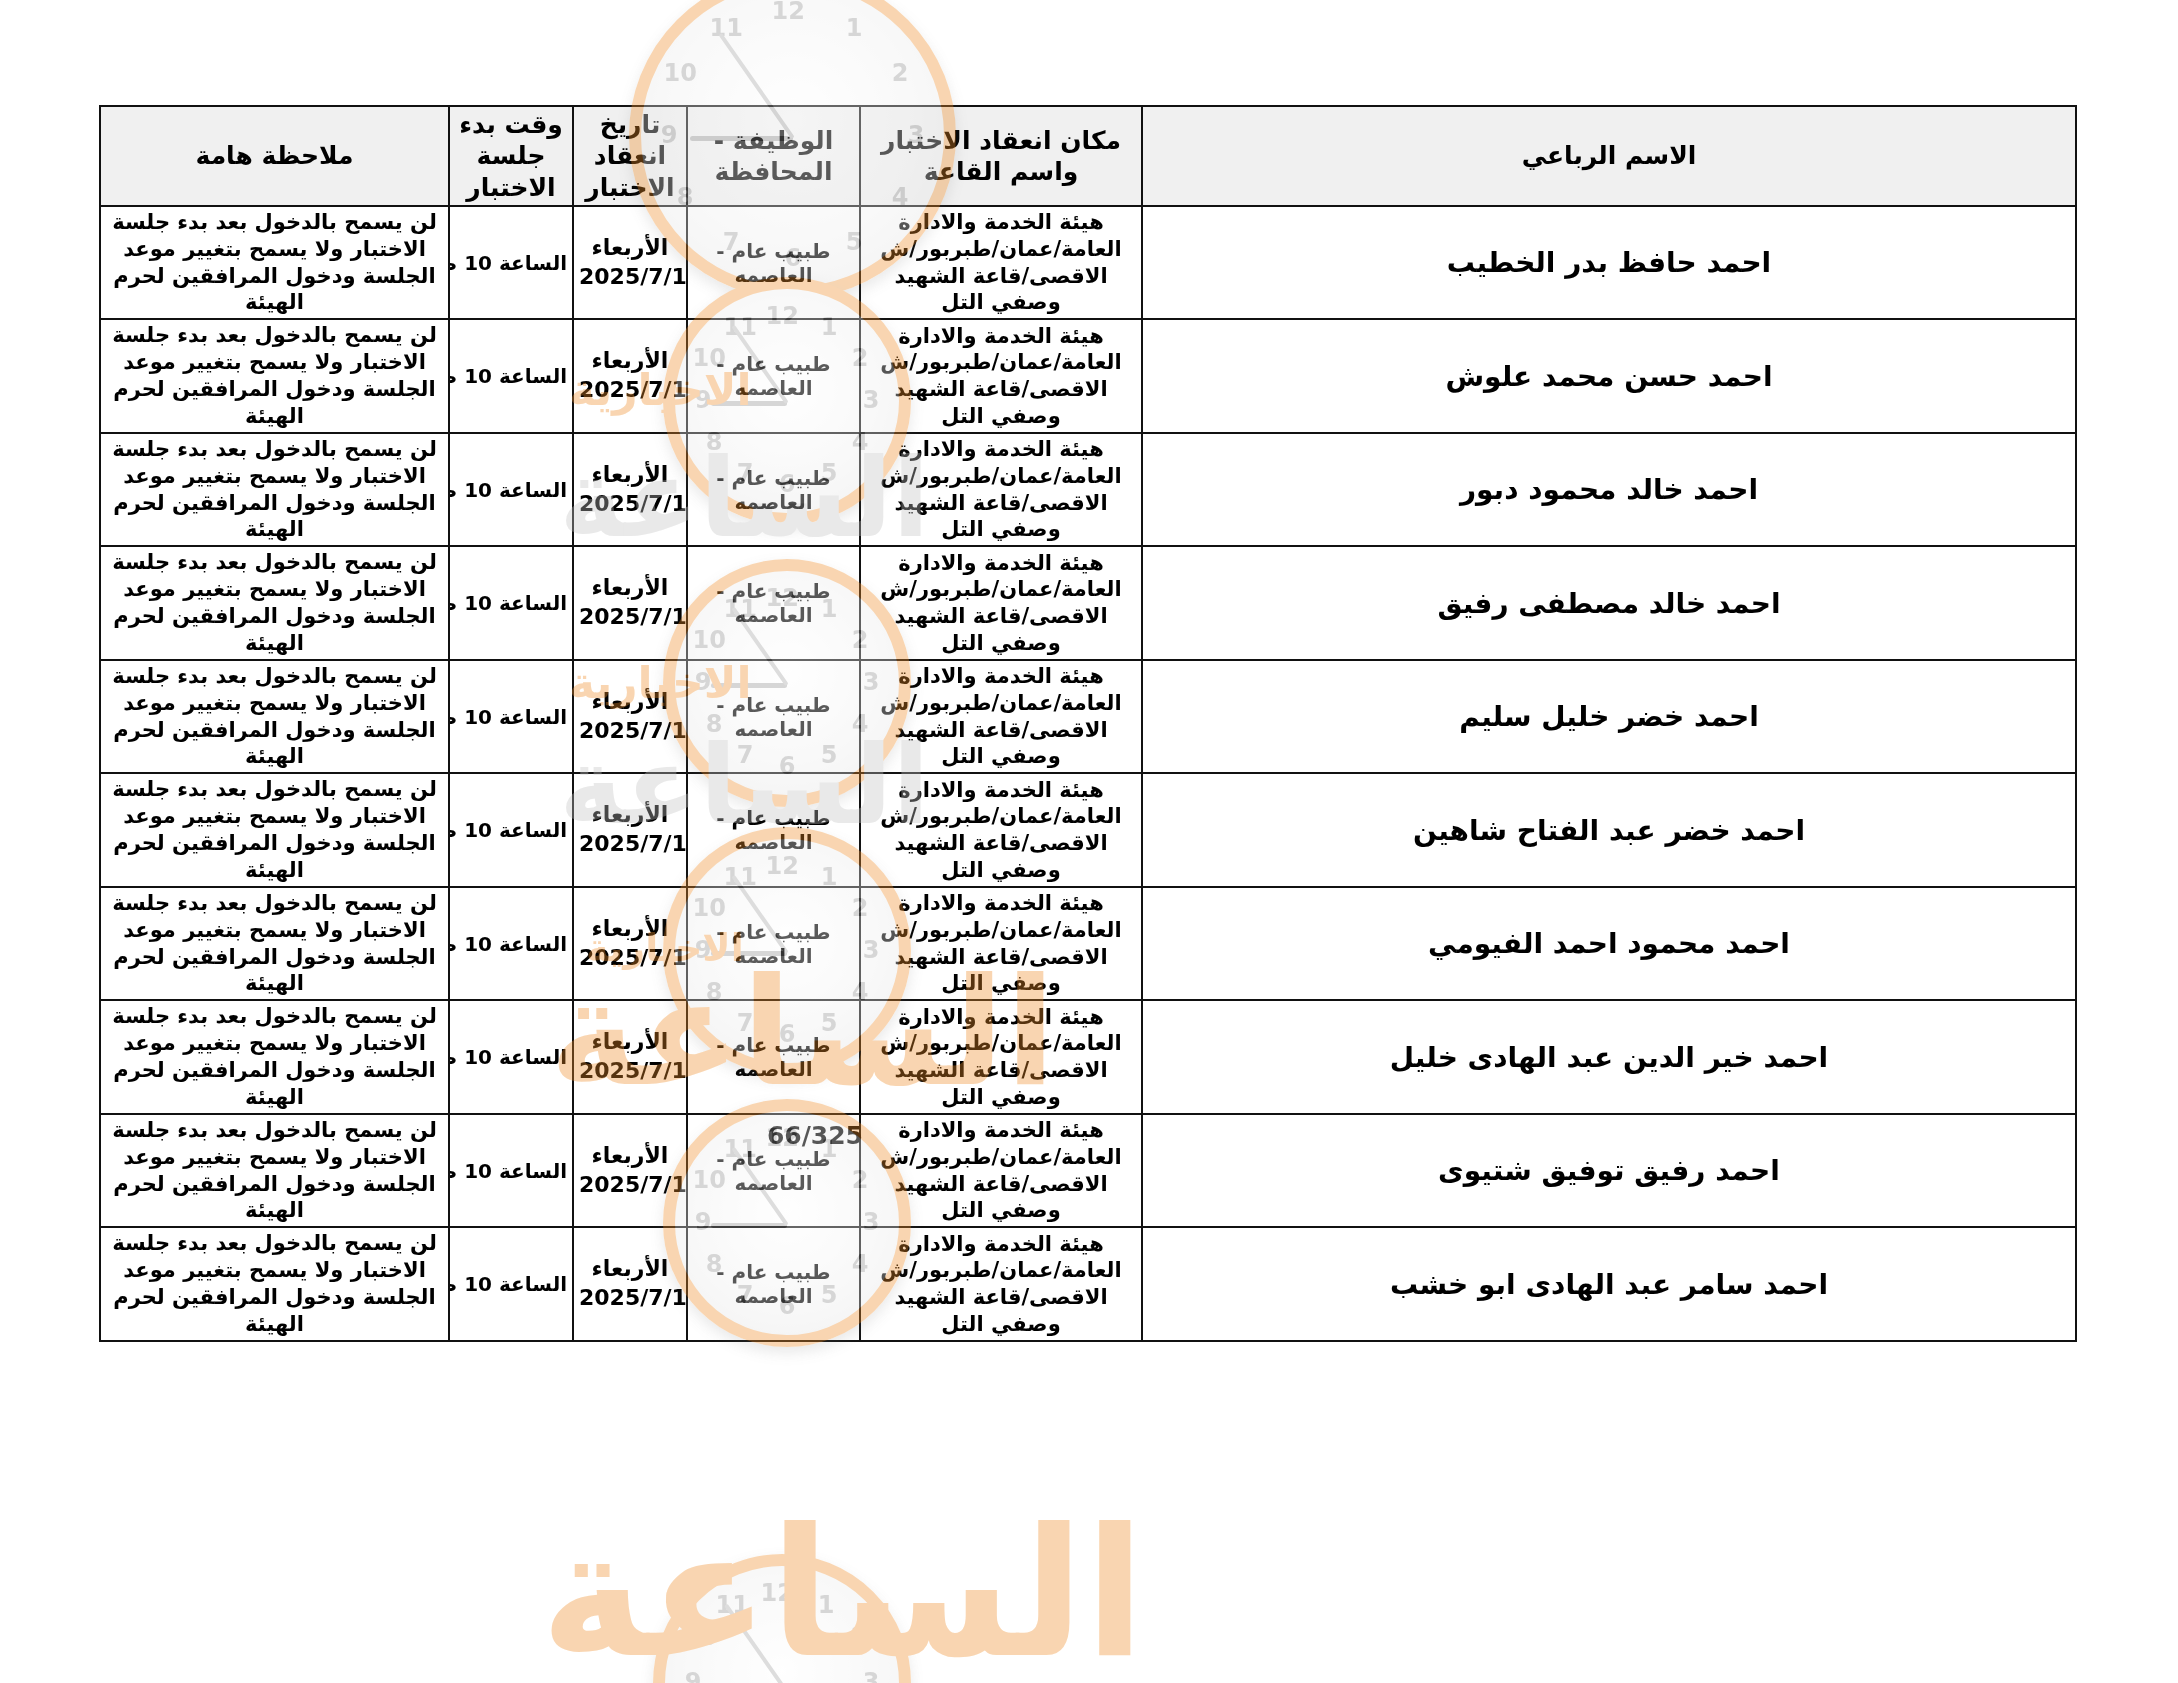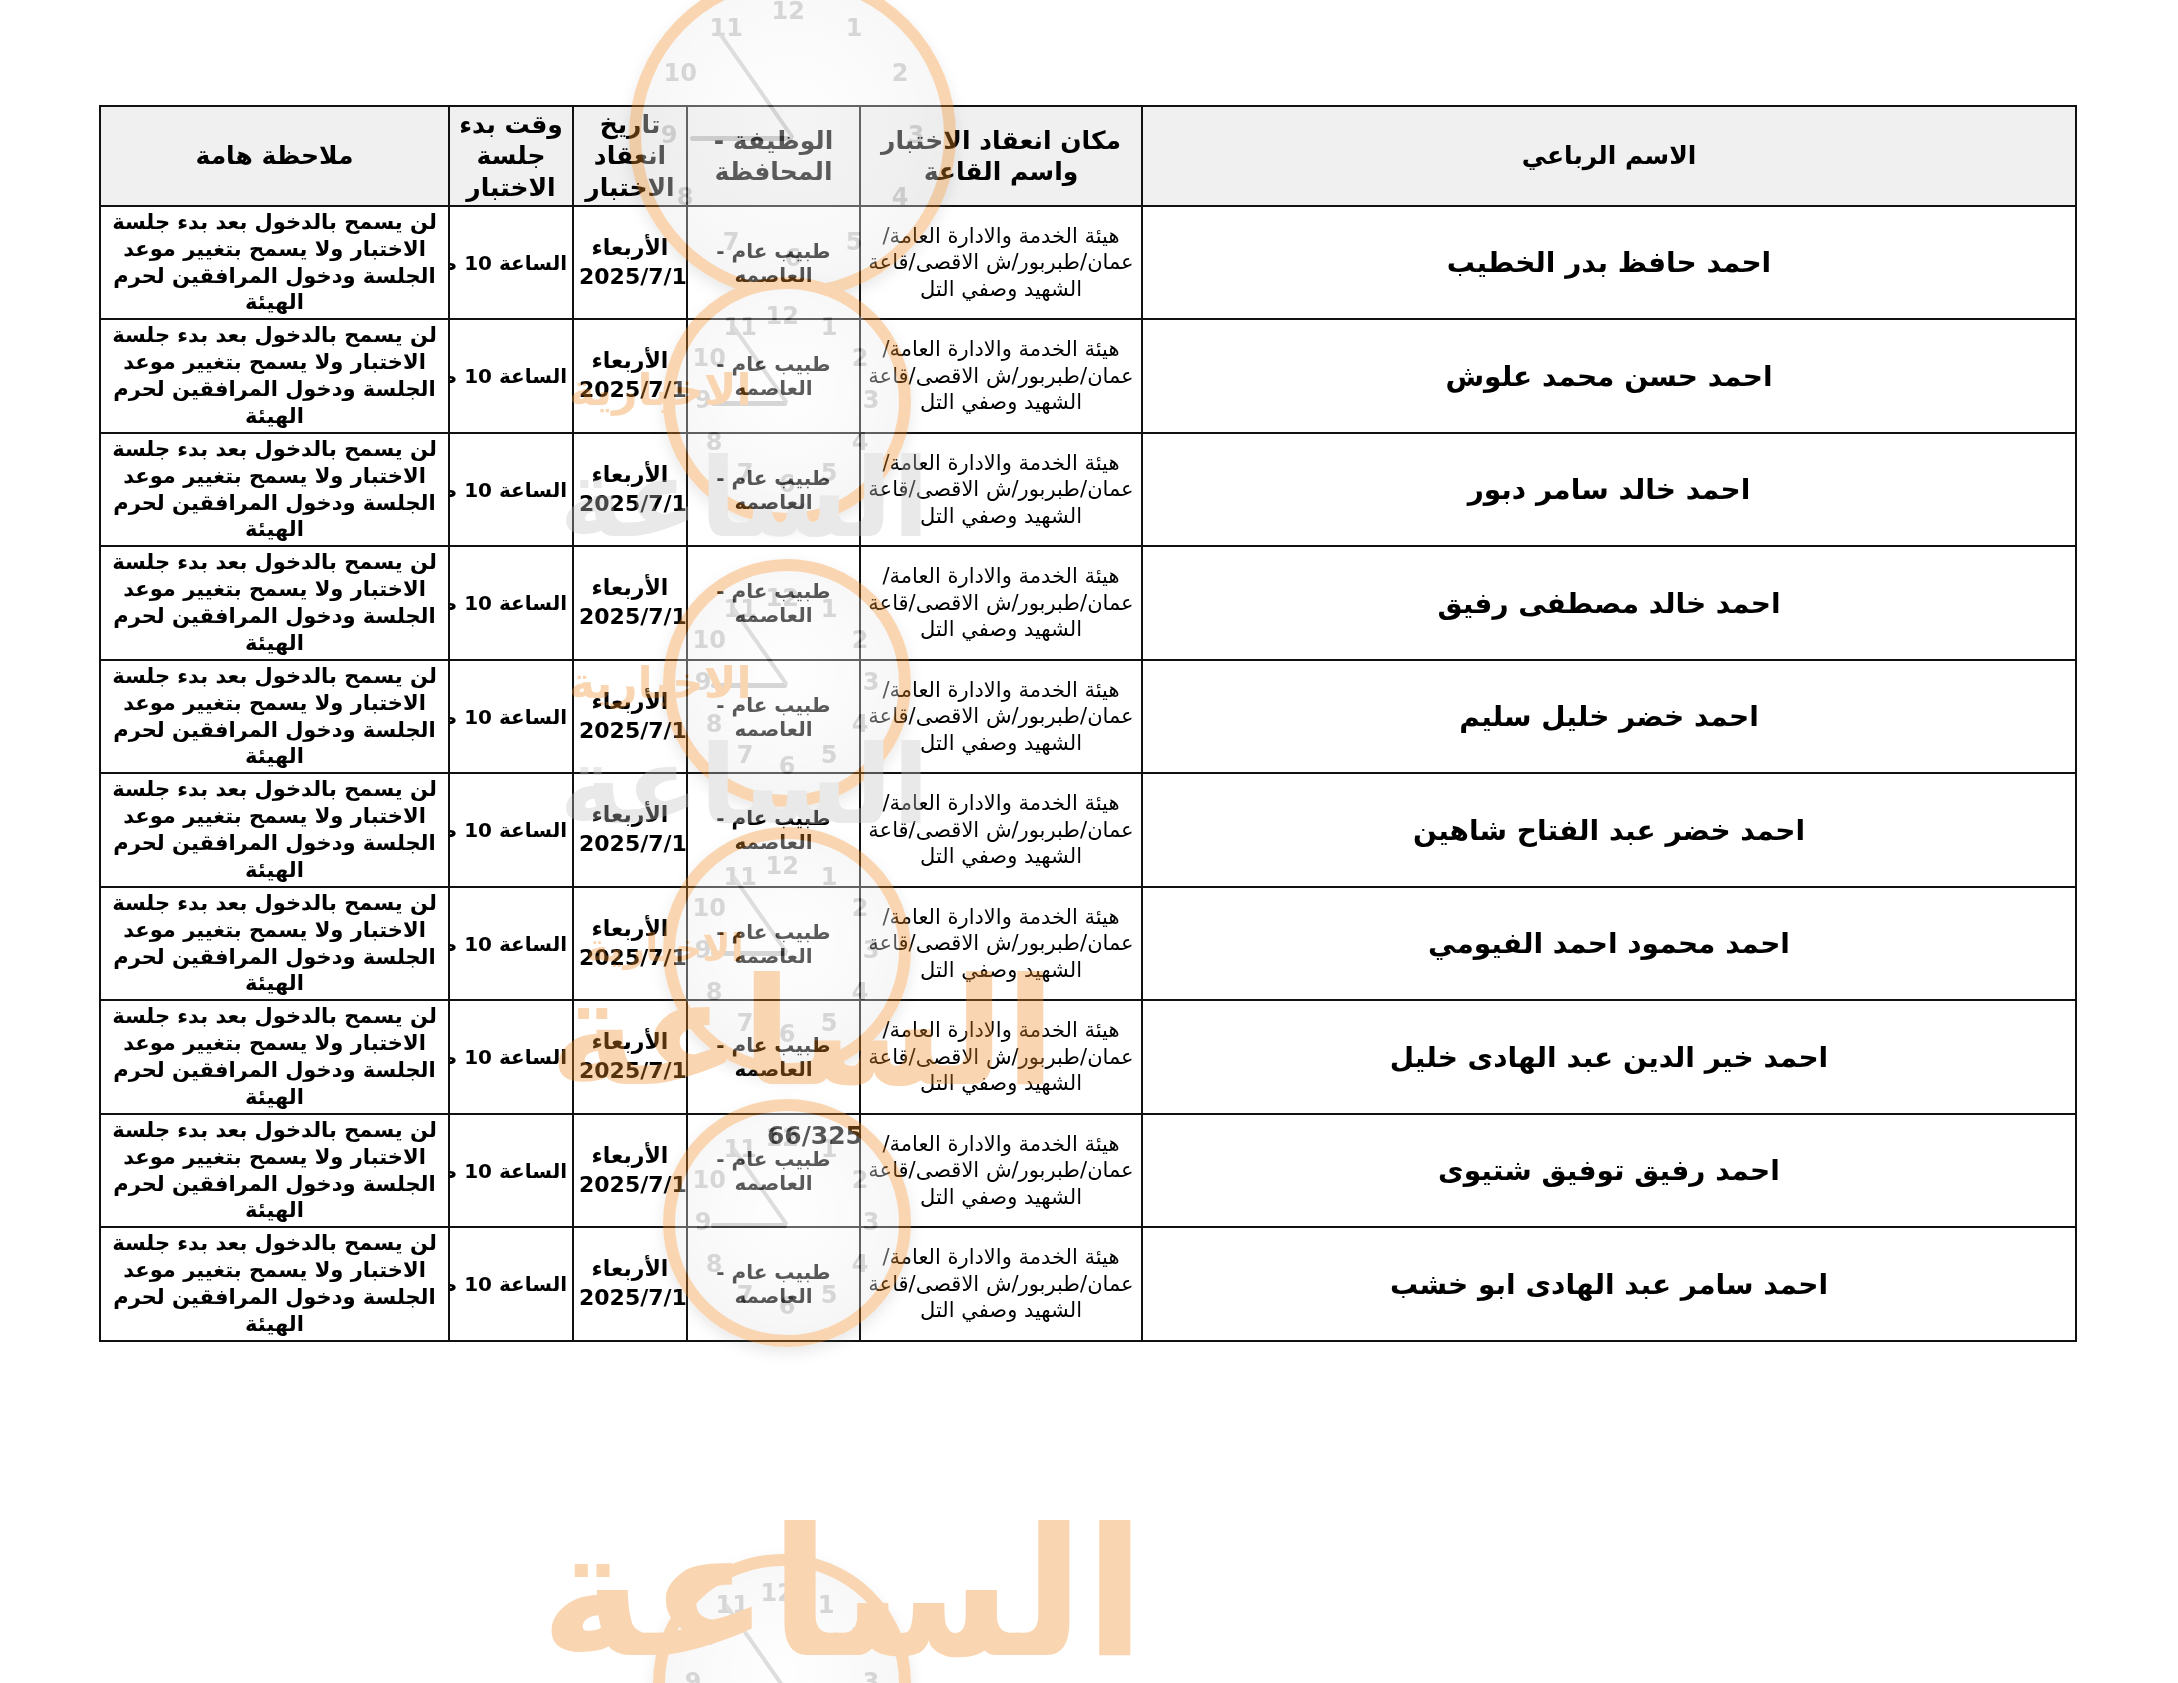--- a/index.html
+++ b/index.html
@@ -13,21 +13,21 @@
     border-collapse:collapse;table-layout:fixed;z-index:1;
   }
   table.exam th,table.exam td{
     border:2px solid #111;text-align:center;vertical-align:middle;
     padding:2px 5px;overflow:hidden;
   }
   table.exam thead tr{height:87px;}
   table.exam tbody tr{height:86px;}
   table.exam th{background:#f0f0f0;font-size:25px;font-weight:700;line-height:1.25;}
   td.c-name{font-size:28px;font-weight:700;}
-  td.c-loc{font-size:21px;font-weight:400;line-height:1.27;}
+  td.c-loc{font-size:21px;font-weight:700;line-height:1.27;}
   td.c-job{font-size:20px;font-weight:700;}
   td.c-date{font-size:22px;font-weight:700;line-height:1.3;}
   td.c-date .d-day,td.c-date .d-num{display:block;}
   td.c-time{font-size:20px;font-weight:700;white-space:nowrap;}
   td.c-note{font-size:21px;font-weight:700;line-height:1.28;}
   
   .page-number{
     position:absolute;top:1121px;left:665px;width:198px;text-align:right;
     font-size:25px;font-weight:700;direction:ltr;z-index:1;
   }
@@ -94,21 +94,21 @@
         <td class="c-job">طبيب عام - العاصمه</td>
         <td class="c-date">
           <span class="d-day">الأربعاء</span>
           <span class="d-num" dir="ltr">2025/7/16</span>
         </td>
         <td class="c-time">الساعة 10 صباحاً</td>
         <td class="c-note">لن يسمح بالدخول بعد بدء جلسة الاختبار ولا يسمح بتغيير موعد الجلسة ودخول المرافقين لحرم الهيئة</td>
       </tr>
 
       <tr>
-        <td class="c-name">احمد خالد سامر دبور</td>
+        <td class="c-name">احمد خالد محمود دبور</td>
         <td class="c-loc">هيئة الخدمة والادارة العامة/عمان/طبربور/ش الاقصى/قاعة الشهيد وصفي التل</td>
         <td class="c-job">طبيب عام - العاصمه</td>
         <td class="c-date">
           <span class="d-day">الأربعاء</span>
           <span class="d-num" dir="ltr">2025/7/16</span>
         </td>
         <td class="c-time">الساعة 10 صباحاً</td>
         <td class="c-note">لن يسمح بالدخول بعد بدء جلسة الاختبار ولا يسمح بتغيير موعد الجلسة ودخول المرافقين لحرم الهيئة</td>
       </tr>
 

